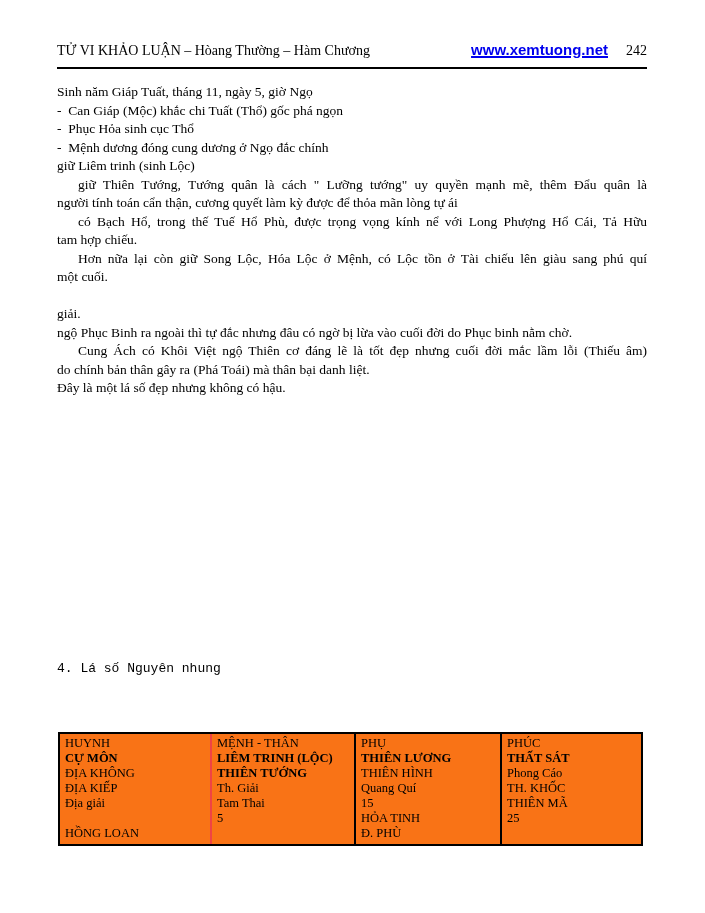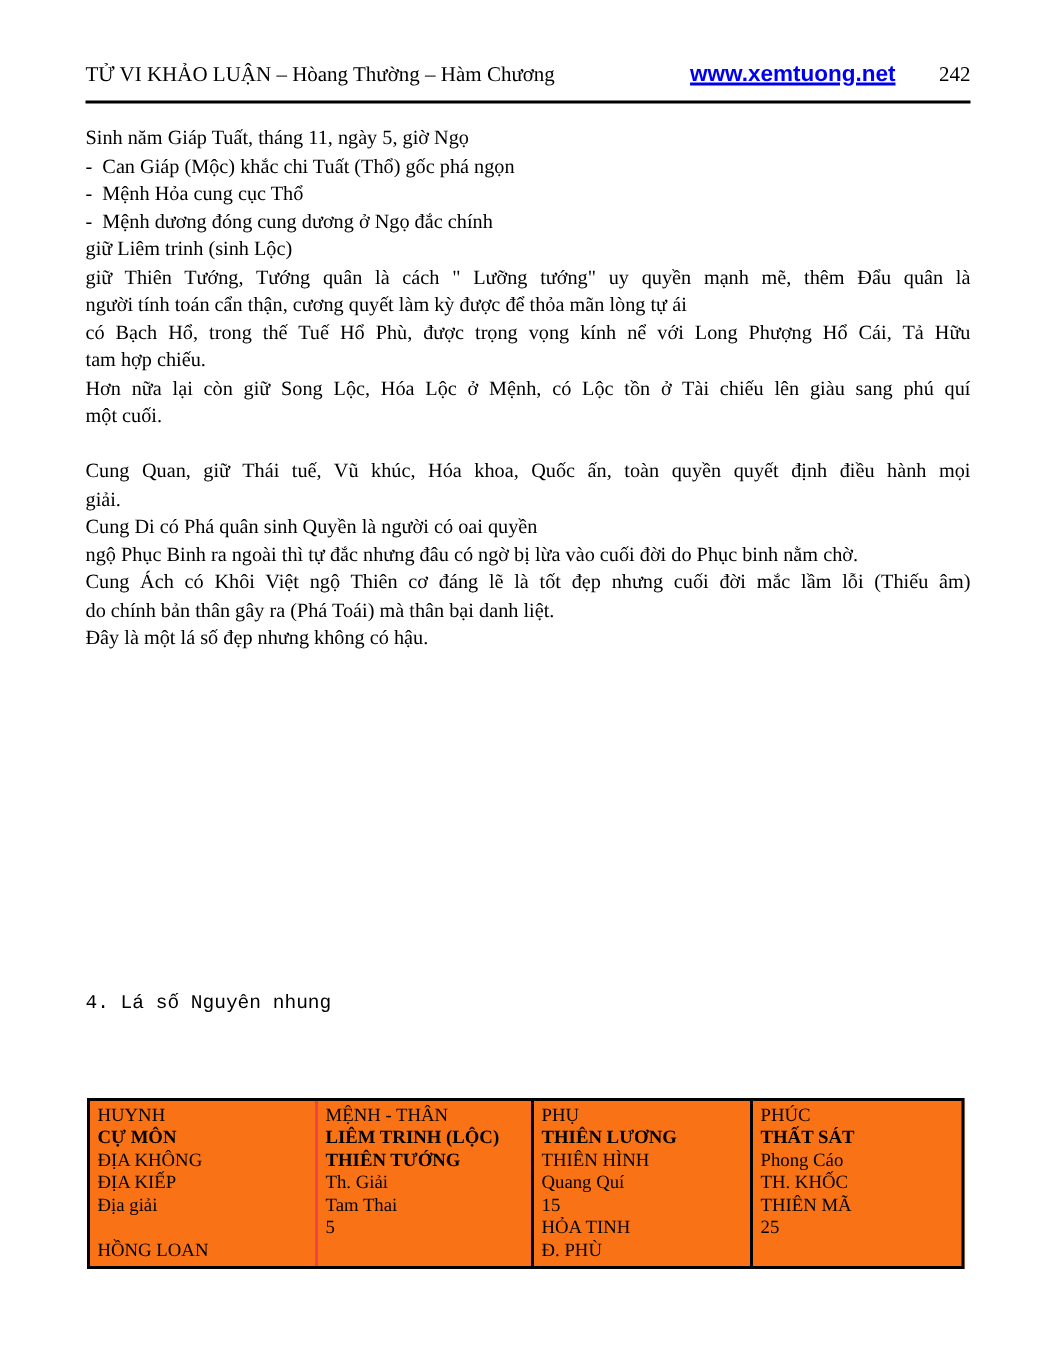--- a/index.html
+++ b/index.html
@@ -12,21 +12,21 @@
     overflow: hidden;
   }
   .page { position: absolute; inset: 0; }
 
   
   .header-row {
     position: absolute; left: 57px; top: 41px; width: 590px;
     display: flex; justify-content: space-between; align-items: flex-end;
   }
   .header-title { font-size: 14px; white-space: nowrap; }
-  .header-right { display: flex; align-items: baseline; gap: 29px; }
+  .header-right { display: flex; align-items: baseline; gap: 18px; }
   .site-link {
     font-family: "Liberation Sans", "DejaVu Sans", sans-serif;
     font-weight: bold; font-size: 15px; color: #0000EE;
     text-decoration: underline; text-decoration-thickness: 2px;
     cursor: pointer; white-space: nowrap;
   }
   .page-number { font-size: 14px; }
   .header-rule {
     position: absolute; left: 57px; top: 67px; width: 590px; height: 2px;
     background: #000000;
@@ -35,20 +35,21 @@
   
   .body-text {
     position: absolute; left: 57px; top: 83px; width: 590px;
     font-size: 13.5px; line-height: 18.5px;
   }
   .body-line { white-space: pre-wrap; }
   .body-line.justify {
     white-space: normal;
     text-align: justify;
     text-align-last: justify;
+    margin-left: 21px;
     -moz-text-align-last: justify;
   }
 
   
   .section-heading {
     position: absolute; left: 57px; top: 656px;
     font-size: 13px; line-height: 26px; font-family: Liberation Mono, monospace;
   }
 
   
@@ -82,33 +83,31 @@
       <span class="site-link">www.xemtuong.net</span>
       <span class="page-number">242</span>
     </span>
   </div>
 
   <div class="header-rule"></div>
 
   <div class="body-text">
       <div class="body-line">Sinh năm Giáp Tuất, tháng 11, ngày 5, giờ Ngọ</div>
       <div class="body-line">-  Can Giáp (Mộc) khắc chi Tuất (Thổ) gốc phá ngọn</div>
-      <div class="body-line">-  Mệnh Hỏa cung cục Thổ</div>
+      <div class="body-line">-  Phục Hỏa sinh cục Thổ</div>
       <div class="body-line">-  Mệnh dương đóng cung dương ở Ngọ đắc chính</div>
       <div class="body-line">giữ Liêm trinh (sinh Lộc)</div>
       <div class="body-line justify">giữ Thiên Tướng, Tướng quân là cách " Lưỡng tướng" uy quyền mạnh mẽ, thêm Đẩu quân là</div>
       <div class="body-line">người tính toán cẩn thận, cương quyết làm kỳ được để thỏa mãn lòng tự ái</div>
       <div class="body-line justify">có Bạch Hổ, trong thế Tuế Hổ Phù, được trọng vọng kính nể với Long Phượng Hổ Cái, Tả Hữu</div>
       <div class="body-line">tam hợp chiếu.</div>
       <div class="body-line justify">Hơn nữa lại còn giữ Song Lộc, Hóa Lộc ở Mệnh, có Lộc tồn ở Tài chiếu lên giàu sang phú quí</div>
       <div class="body-line">một cuối.</div>
       <div class="body-line">&nbsp;</div>
-      <div class="body-line justify">Cung Quan, giữ Thái tuế, Vũ khúc, Hóa khoa, Quốc ấn, toàn quyền quyết định điều hành mọi</div>
       <div class="body-line">giải.</div>
-      <div class="body-line">Cung Di có Phá quân sinh Quyền là người có oai quyền</div>
       <div class="body-line">ngộ Phục Binh ra ngoài thì tự đắc nhưng đâu có ngờ bị lừa vào cuối đời do Phục binh nằm chờ.</div>
       <div class="body-line justify">Cung Ách có Khôi Việt ngộ Thiên cơ đáng lẽ là tốt đẹp nhưng cuối đời mắc lầm lỗi (Thiếu âm)</div>
       <div class="body-line">do chính bản thân gây ra (Phá Toái) mà thân bại danh liệt.</div>
       <div class="body-line">Đây là một lá số đẹp nhưng không có hậu.</div>
     </div>
 
   <div class="section-heading">4. Lá số Nguyên nhung</div>
 
   <div class="chart-table">
       <div class="chart-col chart-col-1">

